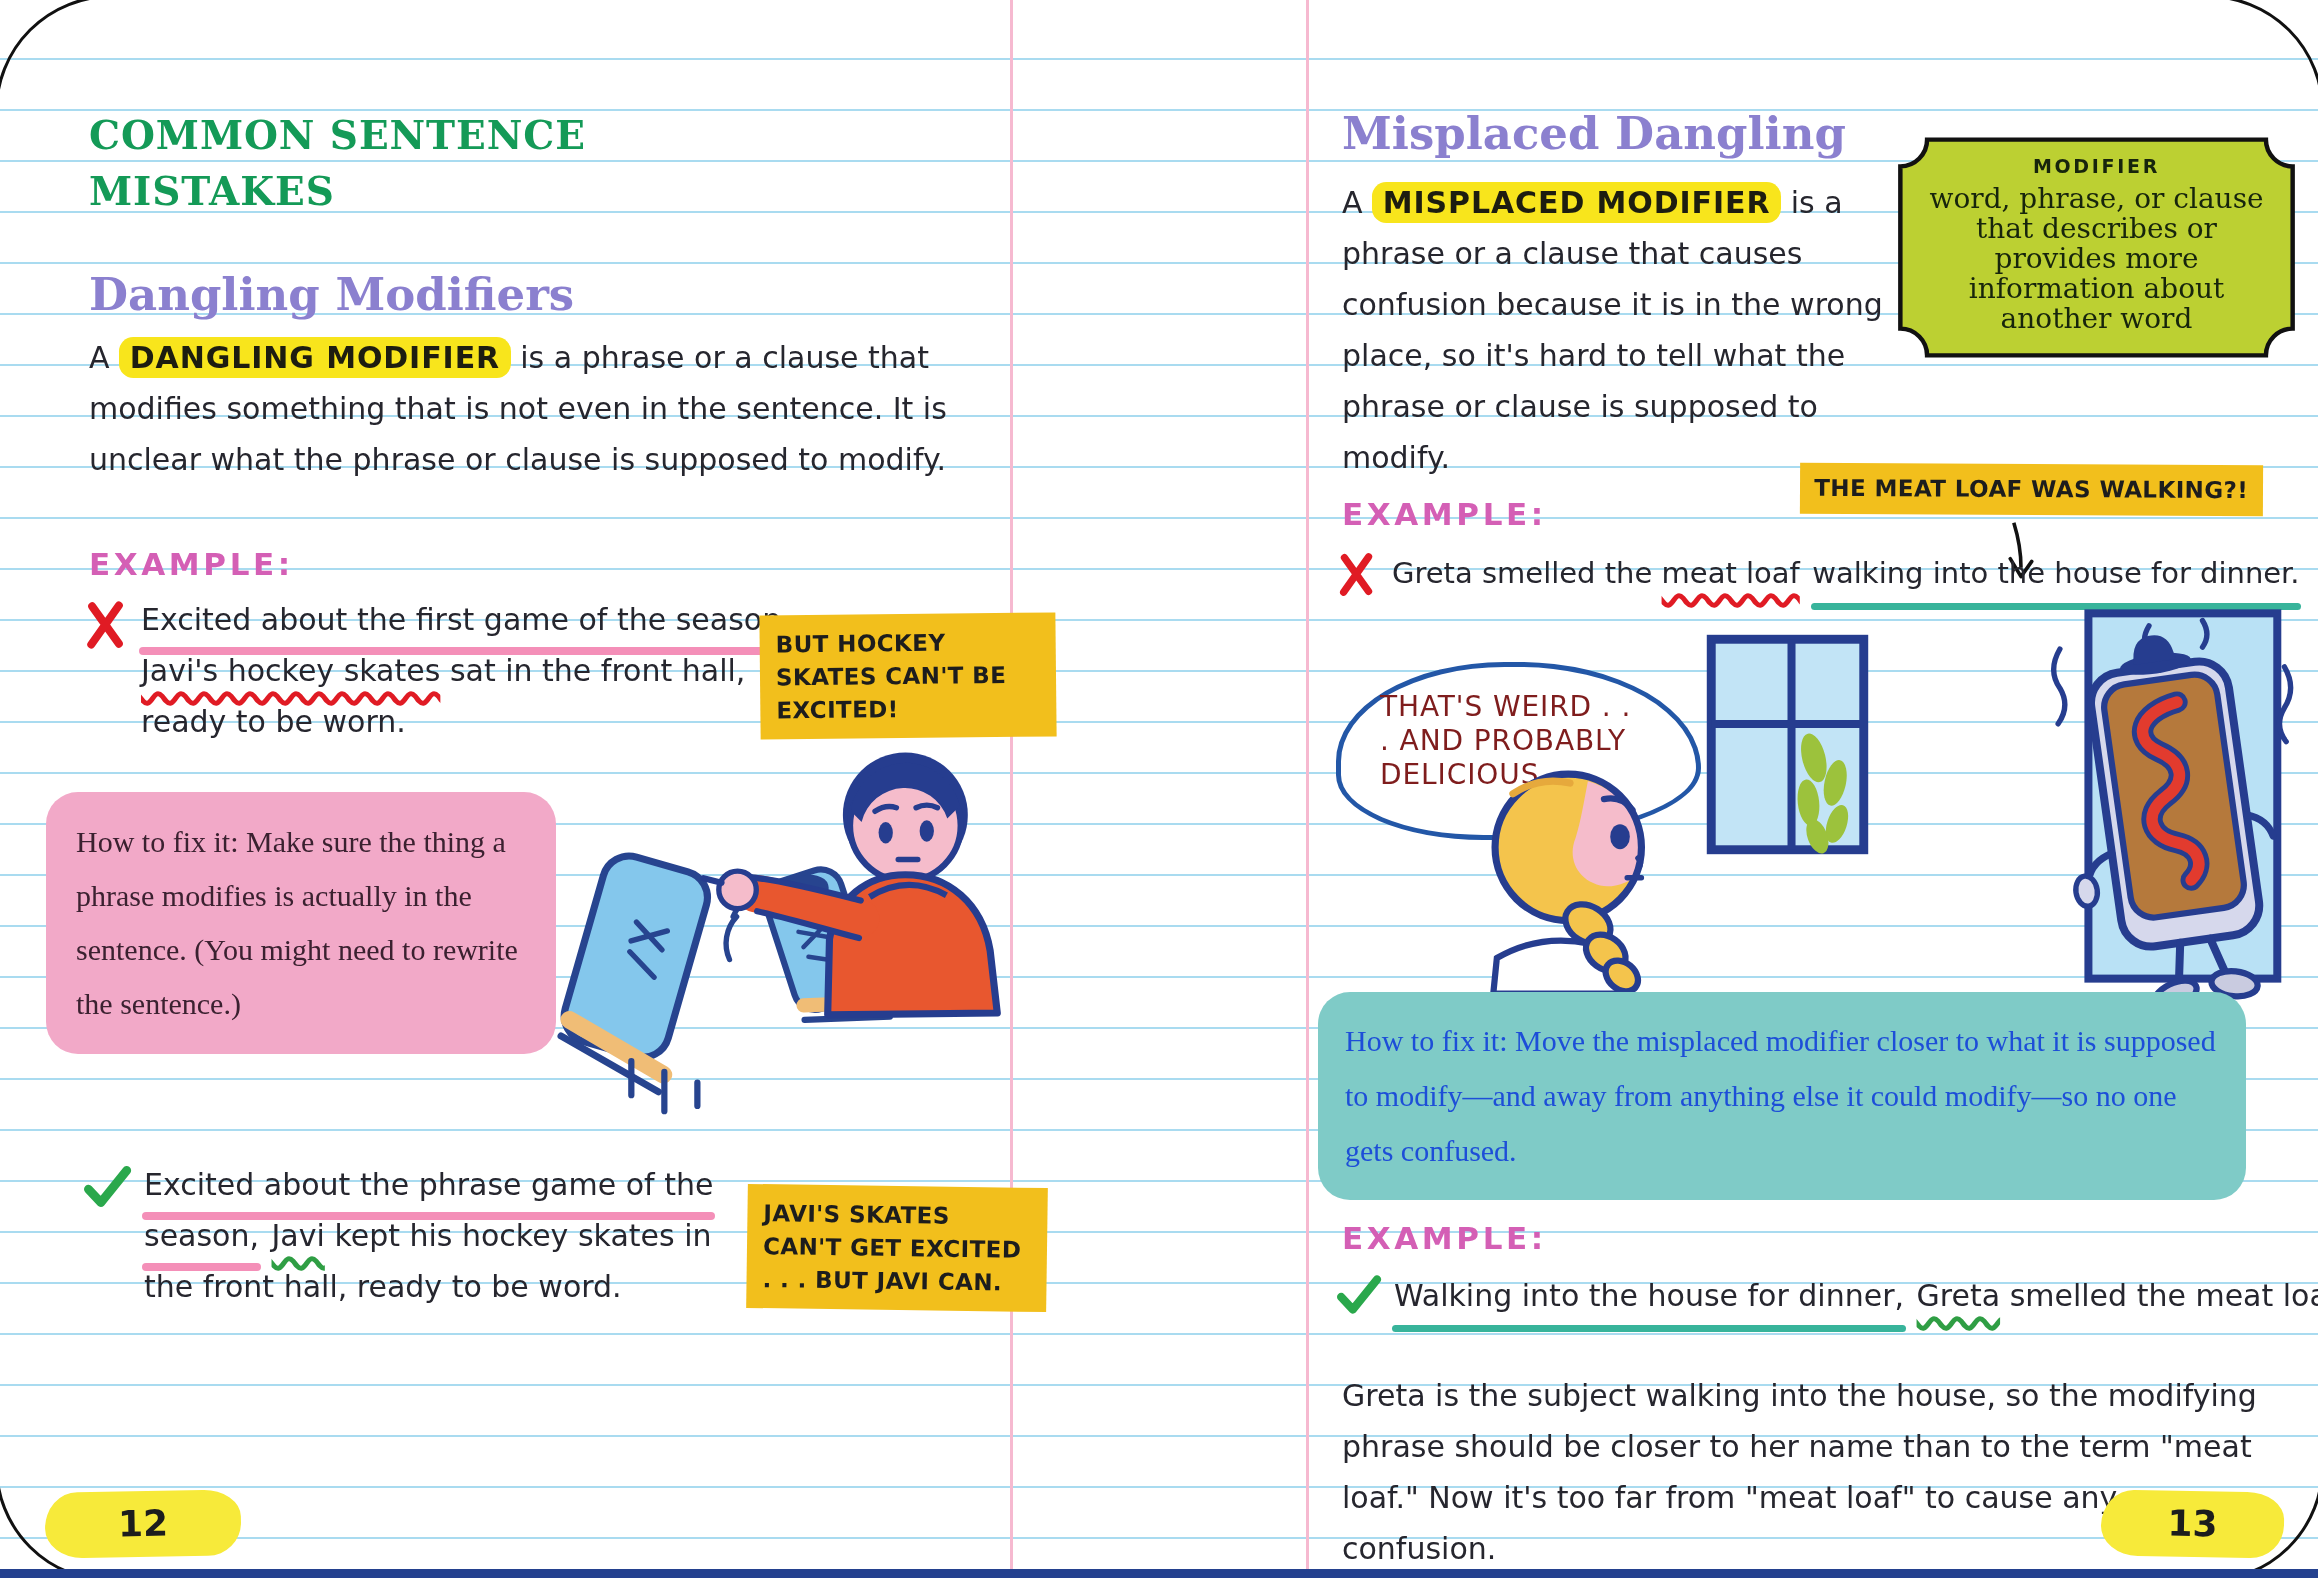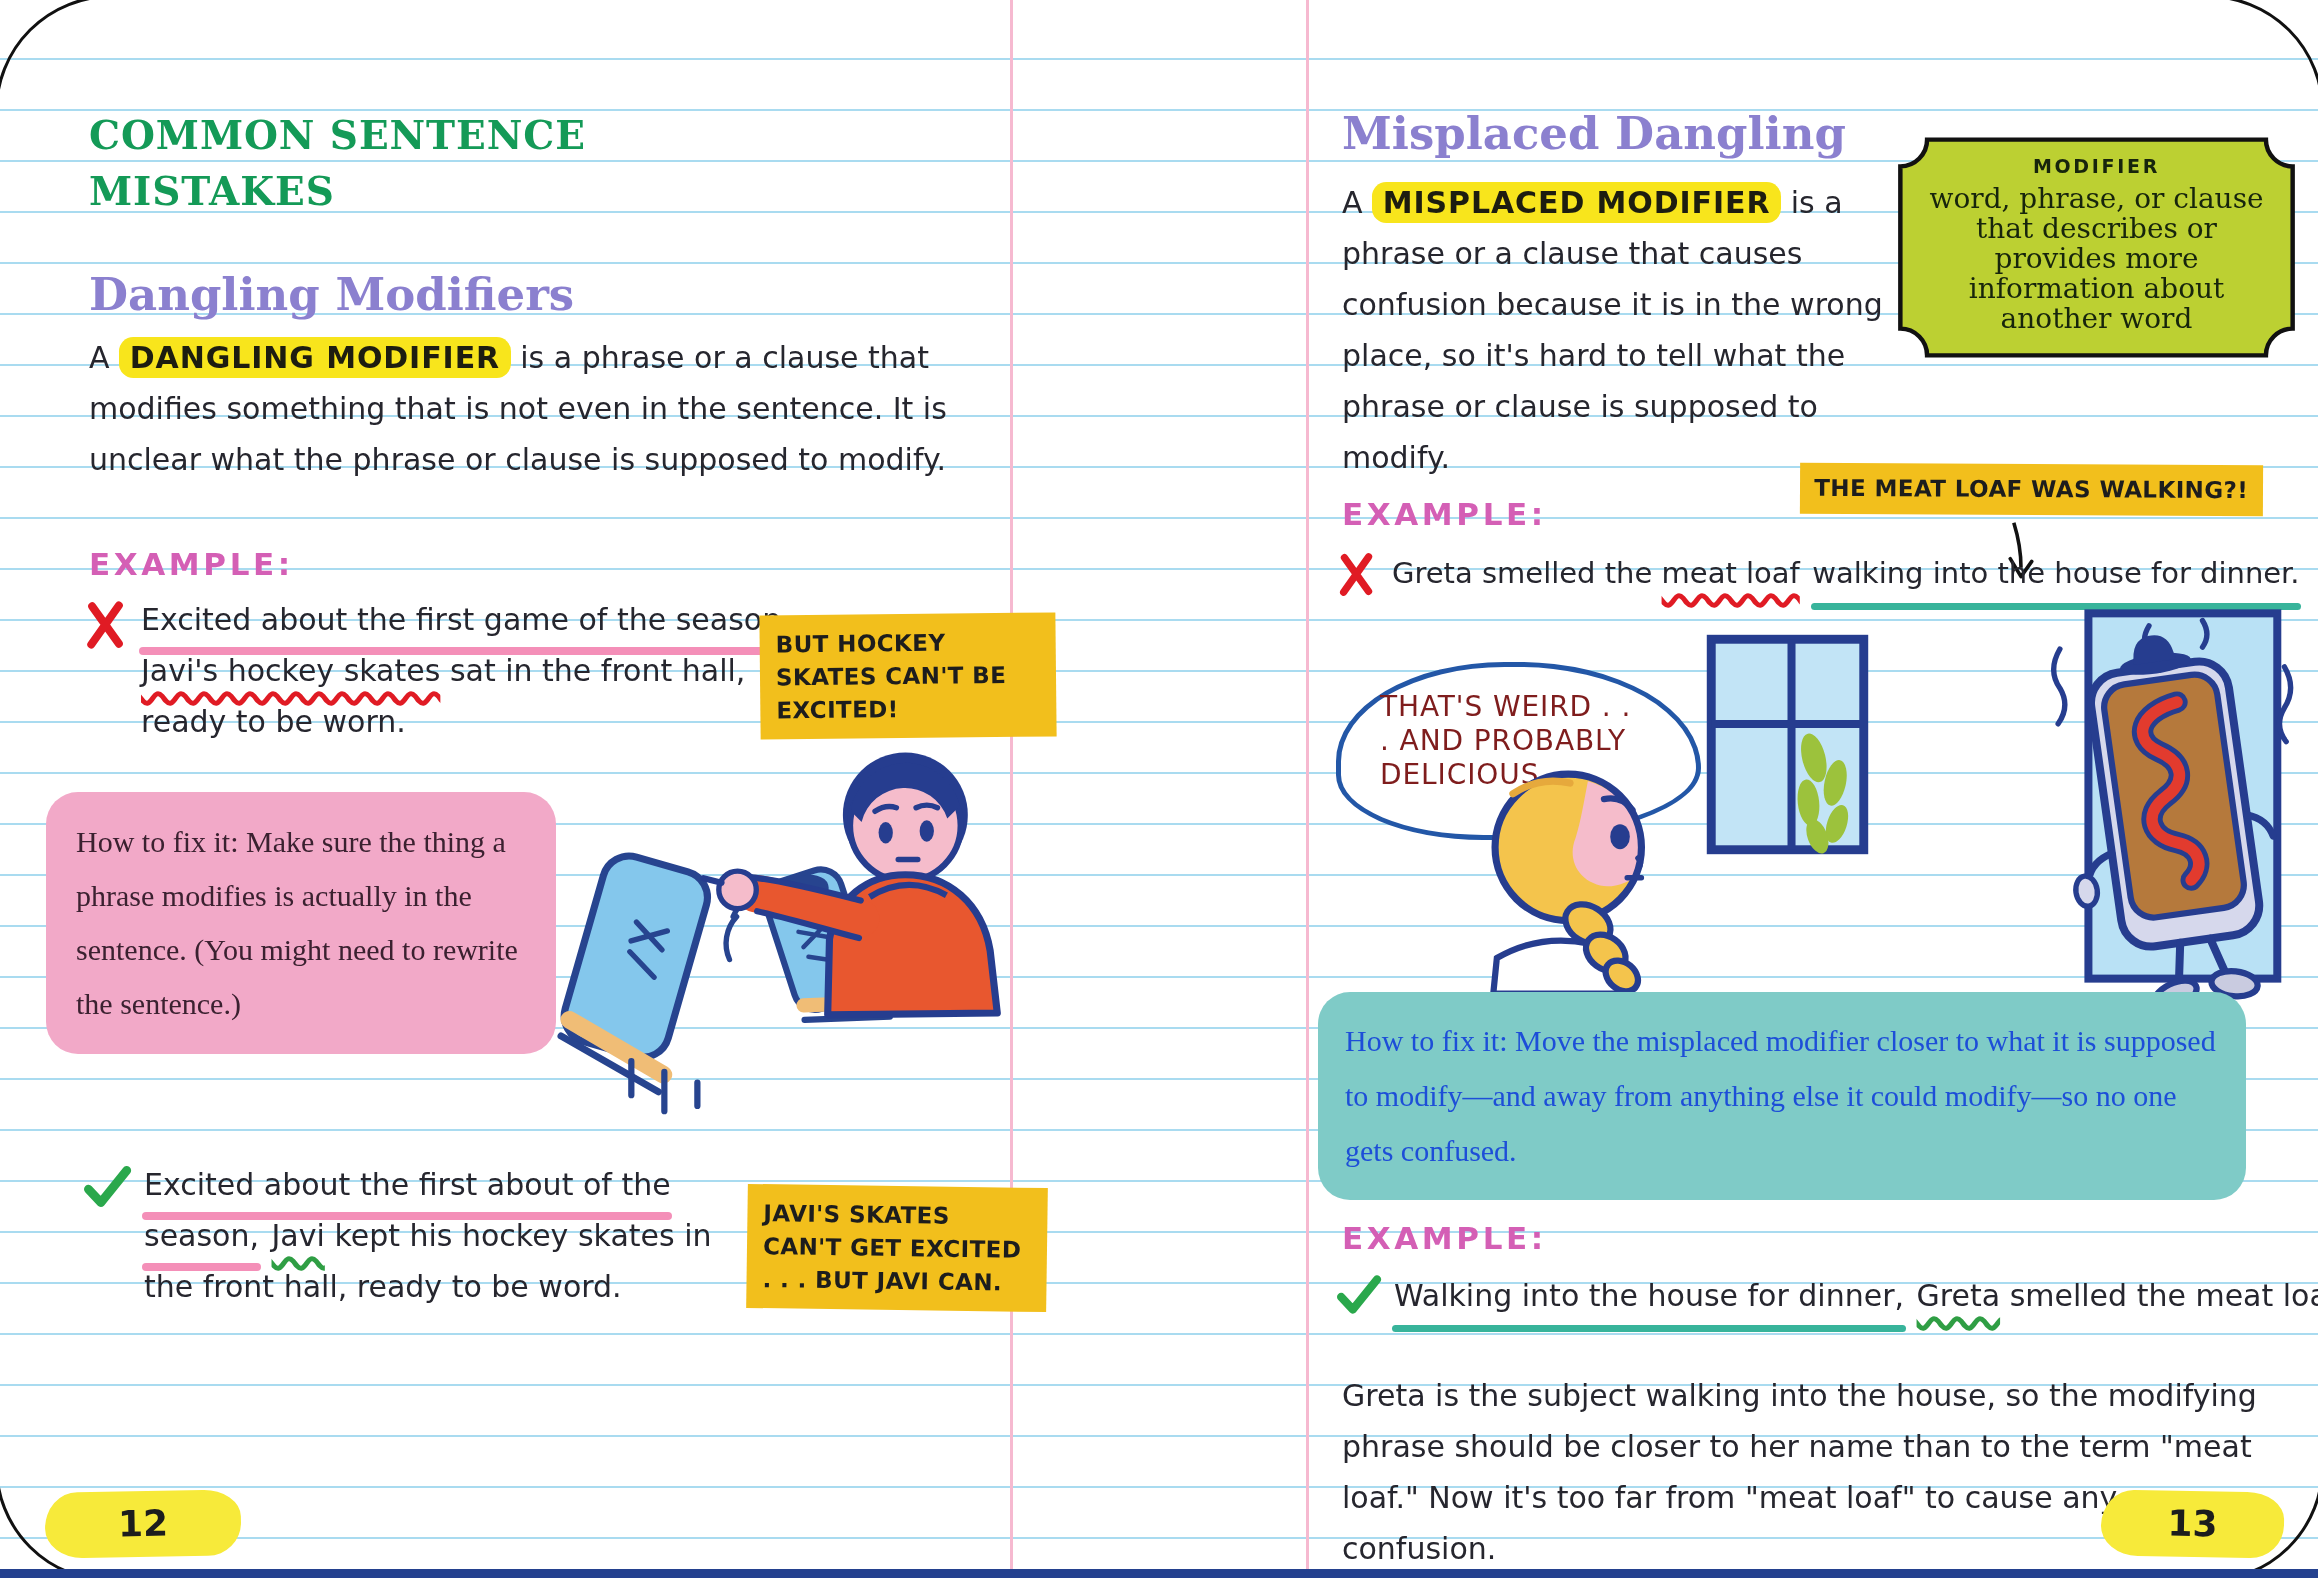--- a/index.html
+++ b/index.html
@@ -114,21 +114,21 @@
       <circle cx="-78" cy="160" r="21" fill="#f5bccb" stroke="#263d8f" stroke-width="6"></circle>
       <path d="M-96,152 l-20,-5" stroke="#263d8f" stroke-width="7" stroke-linecap="round"></path>
     </g>
   </svg>
 
   <div class="abs" style="left:89px;top:1159px">
     <svg class="abs" style="left:-5.4px;top:7.1px" width="48" height="41" viewBox="0 0 54 46">
       <path d="M5,26 L19,41 L48,5" stroke="#2aa84c" stroke-width="10" fill="none" stroke-linecap="round" stroke-linejoin="round"></path>
     </svg>
     <div class="hand" style="margin-left:55px">
-      <div><span class="u-pink">Excited about the first about of the</span></div>
+      <div><span class="u-pink">Excited about the phrase game of the</span></div>
       <div><span class="u-pink">season,</span><span class="wavy-green gap-l">Javi</span><span> kept his hockey skates in</span></div>
       <div>the front hall, ready to be word.</div>
     </div>
   </div>
 
   <div class="abs sticky" style="left:747px;top:1186px;width:268px;transform:rotate(0.8deg)">JAVI'S SKATES CAN'T GET EXCITED . . . BUT JAVI CAN.</div>
 
   <div class="abs swash" style="left:45px;top:1491px;width:196px;height:66px;transform:rotate(-1deg)">
     <div class="pagenum">12</div>
   </div>

